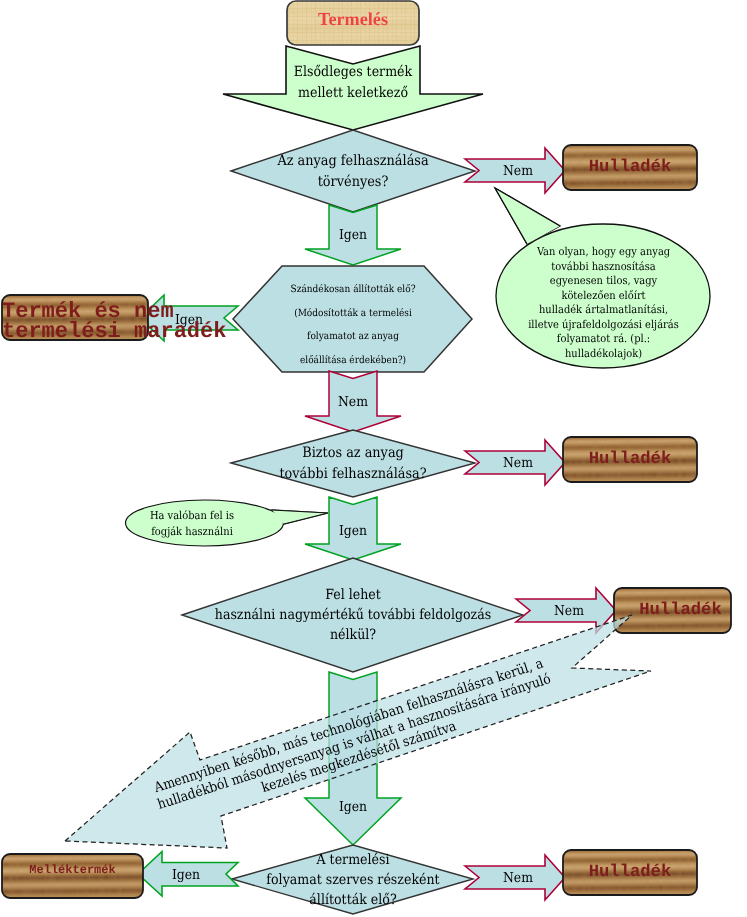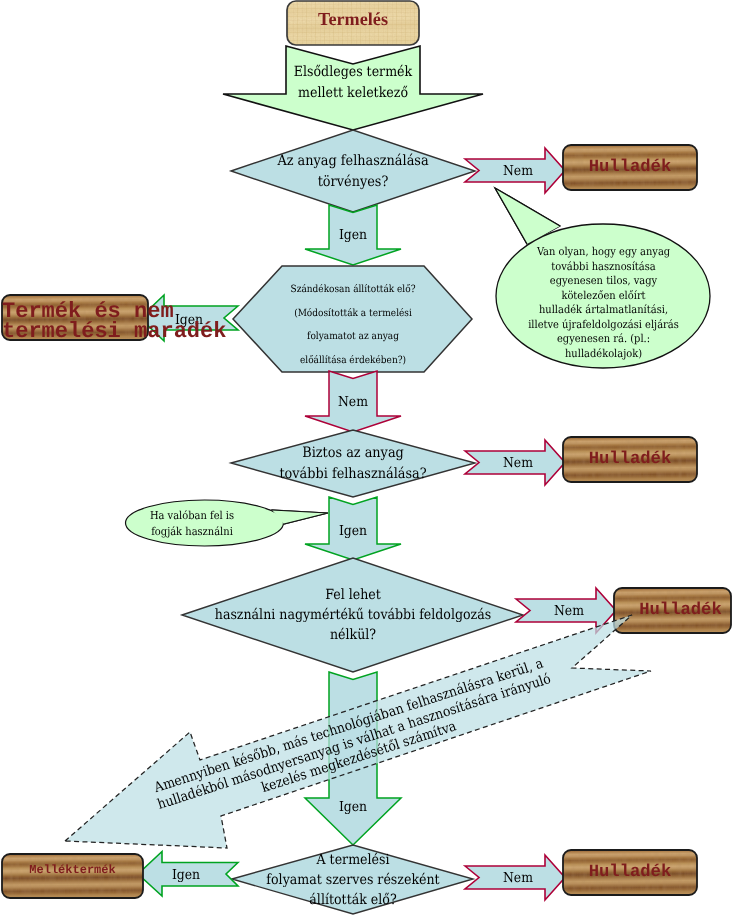--- a/index.html
+++ b/index.html
@@ -5,21 +5,21 @@
 <style>
   html,body{margin:0;padding:0;background:#ffffff;}
   body{width:747px;height:917px;overflow:hidden;
        font-family:"DejaVu Serif",serif;
        -webkit-font-smoothing:antialiased;text-rendering:geometricPrecision;}
   #stage{position:relative;width:747px;height:917px;background:#fff;}
   svg#canvas{position:absolute;left:0;top:0;width:747px;height:917px;}
   .tx{position:absolute;text-align:center;color:#000;line-height:1.18;white-space:nowrap;
       font-family:"DejaVu Serif Condensed","DejaVu Serif",serif;}
   .wtx{color:#7f1d1d;font-family:Liberation Mono, monospace;font-weight:bold;}
-  .btx{color:#7f1d1d;font-family:"Liberation Serif",serif;font-weight:bold;}
+  .btx{color:#ef4444;font-family:"Liberation Serif",serif;font-weight:bold;}
 </style>
 </head>
 <body>
 
 <div id="stage">
 <svg id="canvas" viewBox="0 0 747 917" xmlns="http://www.w3.org/2000/svg">
   <defs>
 
     <linearGradient id="woodg" x1="0" y1="0" x2="0.03" y2="1">
       <stop offset="0.000" stop-color="#8b5a2a"></stop>
@@ -227,21 +227,21 @@
 <div class="tx wtx" style="left:563px;top:158px;width:134px;font-size:17.2px;">Hulladék</div>
 <div class="tx" style="left:329px;top:227px;width:48px;font-size:13.8px;">Igen</div>
 
 <div class="tx" style="left:511px;top:245px;width:185px;font-size:11px;line-height:14.5px;">
       <div>Van olyan, hogy egy anyag</div>
       <div>további hasznosítása</div>
       <div>egyenesen tilos, vagy</div>
       <div>kötelezően előírt</div>
       <div>hulladék ártalmatlanítási,</div>
       <div>illetve újrafeldolgozási eljárás</div>
-      <div>egyenesen rá. (pl.:</div>
+      <div>folyamatot rá. (pl.:</div>
       <div>hulladékolajok)</div>
     </div>
 
 <div class="tx" style="left:243px;top:278px;width:220px;font-size:10px;line-height:23.5px;">
       <div>Szándékosan állították elő?</div>
       <div>(Módosították a termelési</div>
       <div>folyamatot az anyag</div>
       <div>előállítása érdekében?)</div>
     </div>
 

